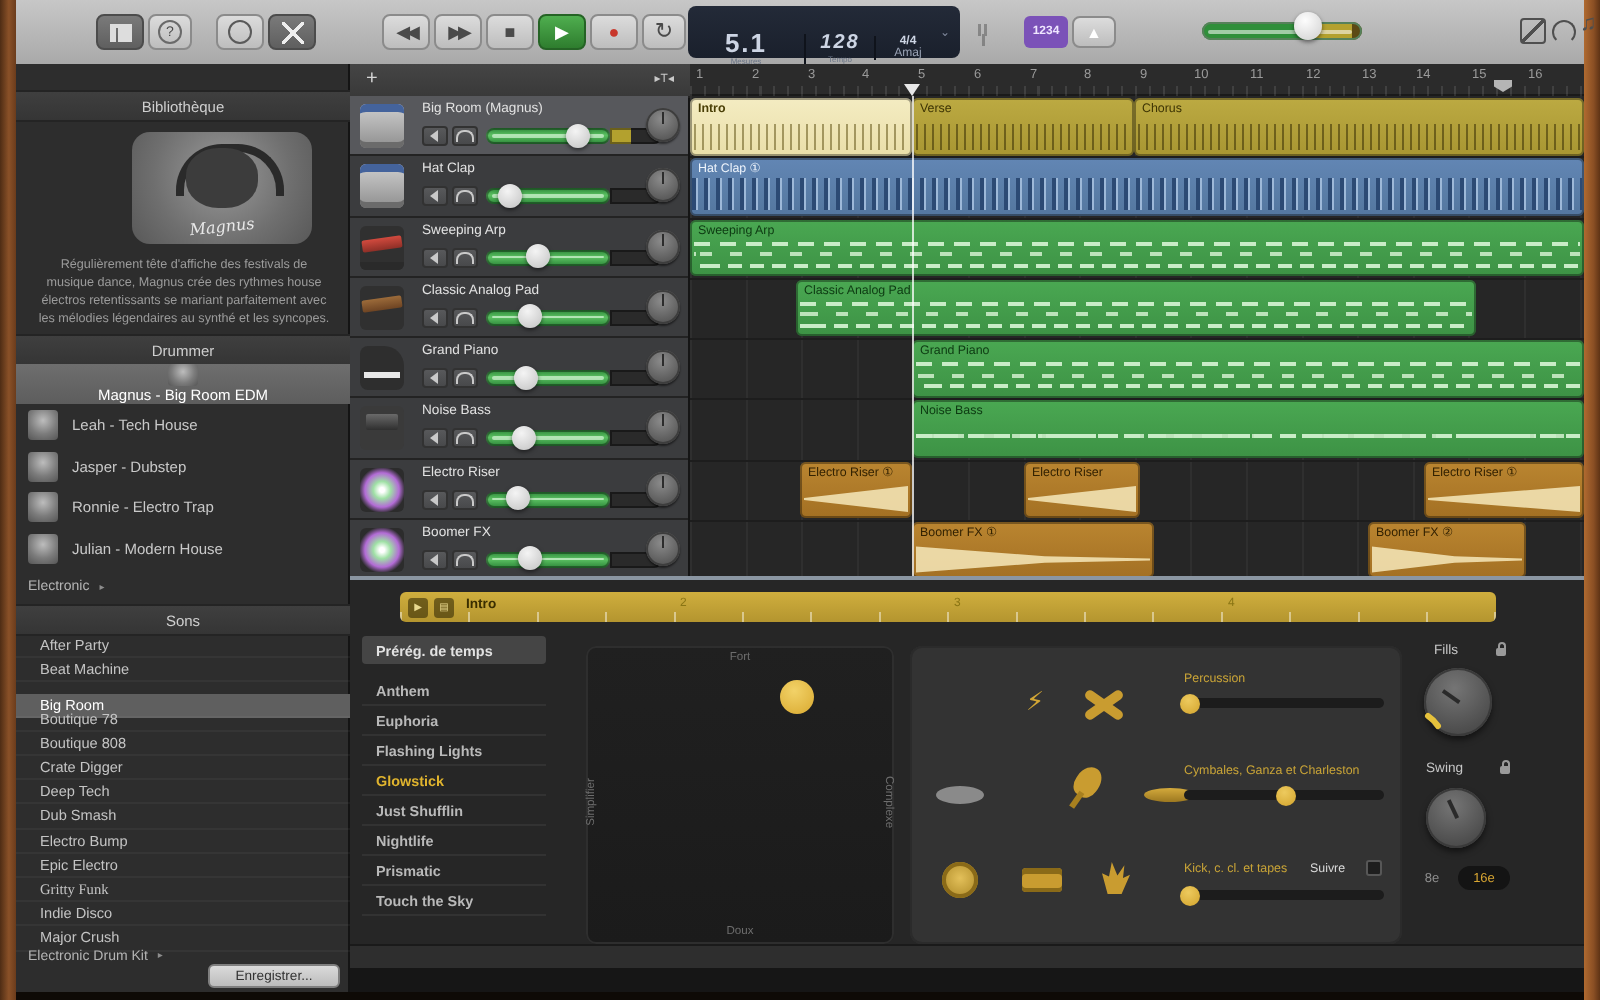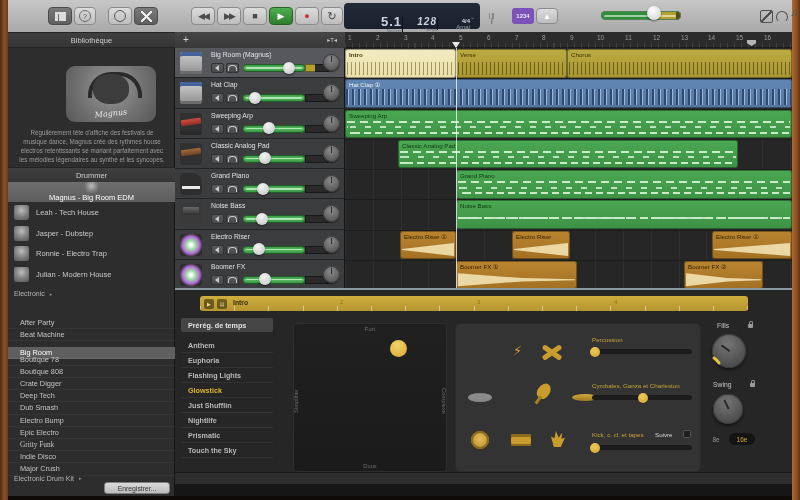--- a/index.html
+++ b/index.html
@@ -12,21 +12,21 @@
   #desk-b{left:8px;top:496px;width:784px;height:4px;background:#0e0a06;}
   
   #toolbar{left:8px;top:0;width:784px;height:32px;background:linear-gradient(#c7c7c7,#a9a9a9);border-bottom:1px solid #5f5f5f;}
   .tbtn{position:absolute;top:7px;height:18px;border-radius:4px;background:linear-gradient(#dcdcdc,#bdbdbd);
     border:1px solid #8b8b8b;box-sizing:border-box;display:flex;align-items:center;justify-content:center;color:#4a4a4a;}
   .tbtn.dark{background:linear-gradient(#7a7a7a,#5f5f5f);color:#f0f0f0;border-color:#4c4c4c;}
   .tbtn.green{background:linear-gradient(#4fae4f,#2e7d2e);color:#fff;border-color:#256325;}
   .glyph{font-size:9px;line-height:1;}
   #lcd{left:336px;top:3px;width:136px;height:26px;background:linear-gradient(#232a38,#1a202c);border-radius:4px;
     color:#cdd5e4;display:flex;align-items:center;}
-  .lcd-cell{text-align:right;line-height:1;margin-top:16px;}
+  .lcd-cell{text-align:center;line-height:1;margin-top:16px;}
   .lcd-big{font-size:13px;font-weight:bold;letter-spacing:1px;}
   .lcd-sub{font-size:4px;color:#6a7486;margin-top:1px;}
   .badge-purple{position:absolute;left:504px;top:8px;width:22px;height:16px;border-radius:3px;background:#7b52b8;
     color:#efe6ff;font-size:6px;font-weight:bold;display:flex;align-items:center;justify-content:center;}
   #vol-meter{left:593px;top:11px;width:80px;height:9px;border-radius:5px;
     background:linear-gradient(90deg,#2f8f3a 0 64%,#b3a12e 64% 94%,#5c4a14 94%);box-shadow:inset 0 0 0 1px #56815a;}
   #vol-meter::after{content:"";position:absolute;left:3px;top:3.5px;width:72px;height:2px;background:rgba(255,255,255,.55);border-radius:1px;}
   #vol-knob{left:639px;top:6px;width:14px;height:14px;border-radius:50%;background:radial-gradient(circle at 40% 30%,#fdfdfd,#cfcfcf);box-shadow:0 1px 2px rgba(0,0,0,.5);}
   .mini-ic{position:absolute;top:9px;color:#4f4f4f;}
   
@@ -224,21 +224,21 @@
     <span class="mini-ic" style="left:752px;">
       <span style="display:inline-block;width:11px;height:11px;border:1.5px solid #4f4f4f;border-radius:2px;background:linear-gradient(135deg,transparent 45%,#4f4f4f 45% 55%,transparent 55%);"></span>
     </span>
     <span class="mini-ic" style="left:768px;">
       <span style="display:inline-block;width:10px;height:10px;border:1.8px solid #4f4f4f;border-radius:50%;border-bottom-color:transparent;"></span>
     </span>
     <span class="mini-ic" style="left:782px;top:6px;font-size:11px;">♫</span>
   </div>
 
   <div class="a" id="sidebar">
-    <div class="sb-hdr" style="top:0;">
+    <div class="sb-hdr" style="top:13px;">
         <span>Bibliothèque</span>
       </div>
     <div class="a" id="avatar">
       <div class="phones"></div>
       <div class="head"></div>
       <div class="sig">Magnus</div>
     </div>
     <div class="a" id="sb-desc">Régulièrement tête d'affiche des festivals de musique dance, Magnus crée des rythmes house électros retentissants se mariant parfaitement avec les mélodies légendaires au synthé et les syncopes.</div>
     <div class="sb-hdr" style="top:135px;">
         <span>Drummer</span>
@@ -259,20 +259,23 @@
         <span class="dava"></span>
         <span>Ronnie - Electro Trap</span>
       </div>
     <div class="drow" style="top:232px;">
         <span class="dava"></span>
         <span>Julian - Modern House</span>
       </div>
     <div class="cat-row" style="top:255px;">
         <span>Electronic</span>
         <span class="dis">▸</span>
+      </div>
+    <div class="sb-hdr" style="top:270px;">
+        <span>Sons</span>
       </div>
     <div class="srow" style="top:285px;">
         <span>After Party</span>
       </div>
     <div class="srow" style="top:297.2px;">
         <span>Beat Machine</span>
       </div>
     <div class="srow sel" style="top:315px;">
         <span>Big Room</span>
       </div>

